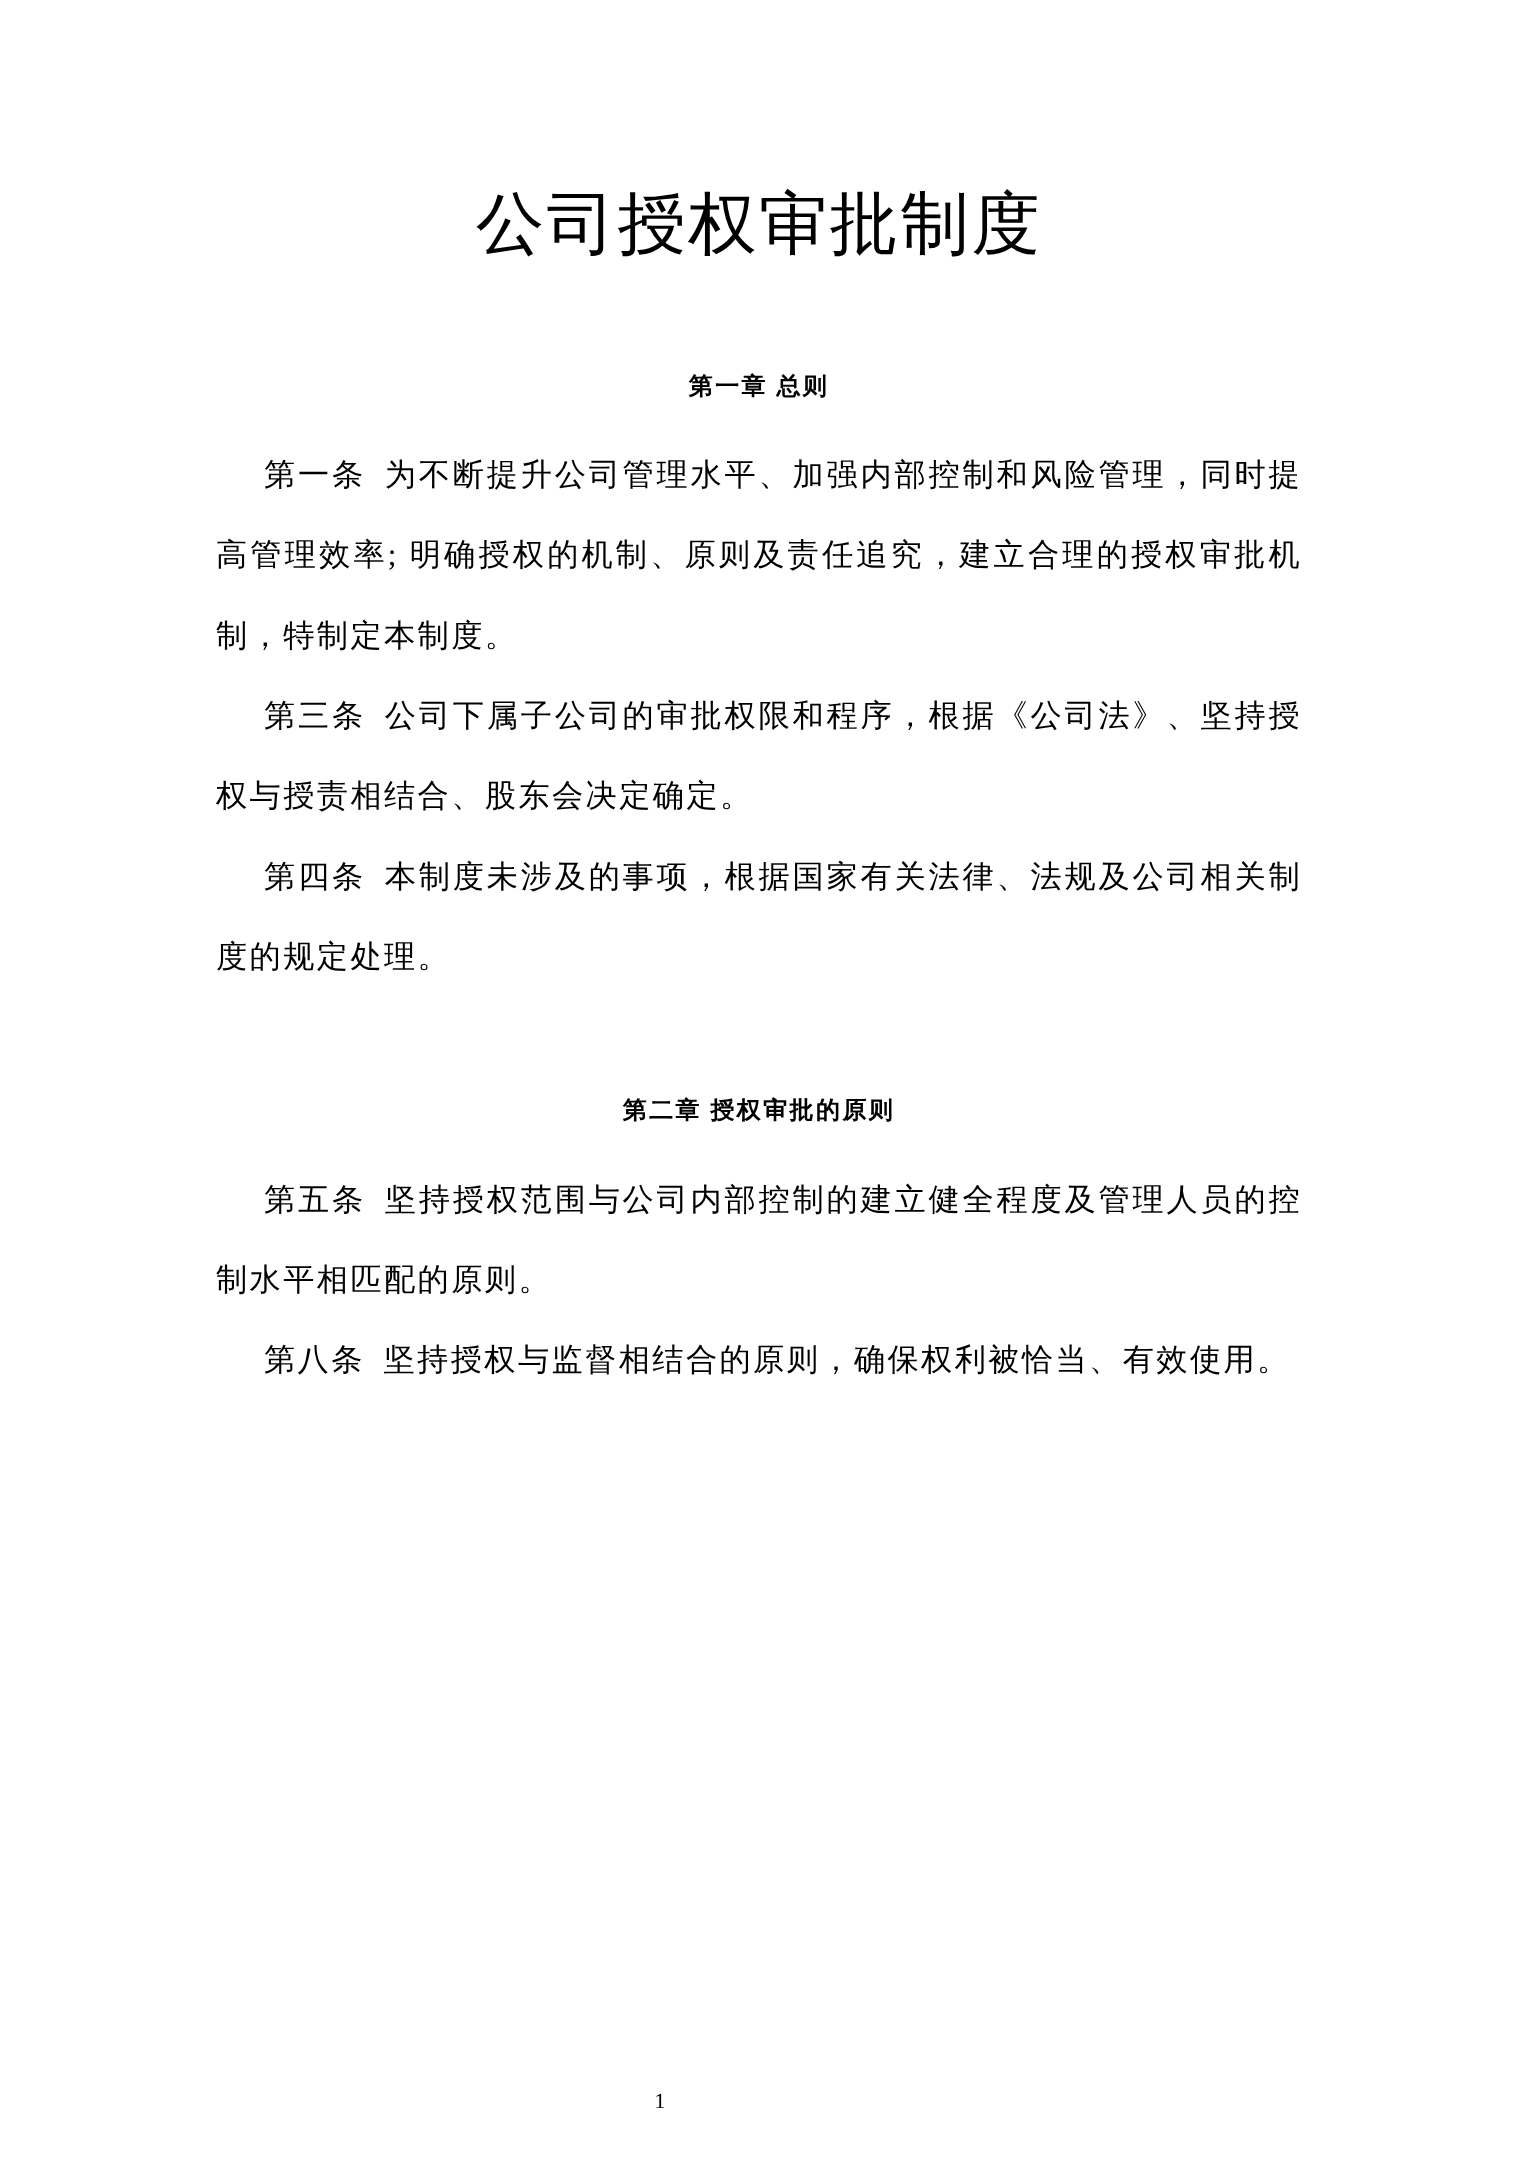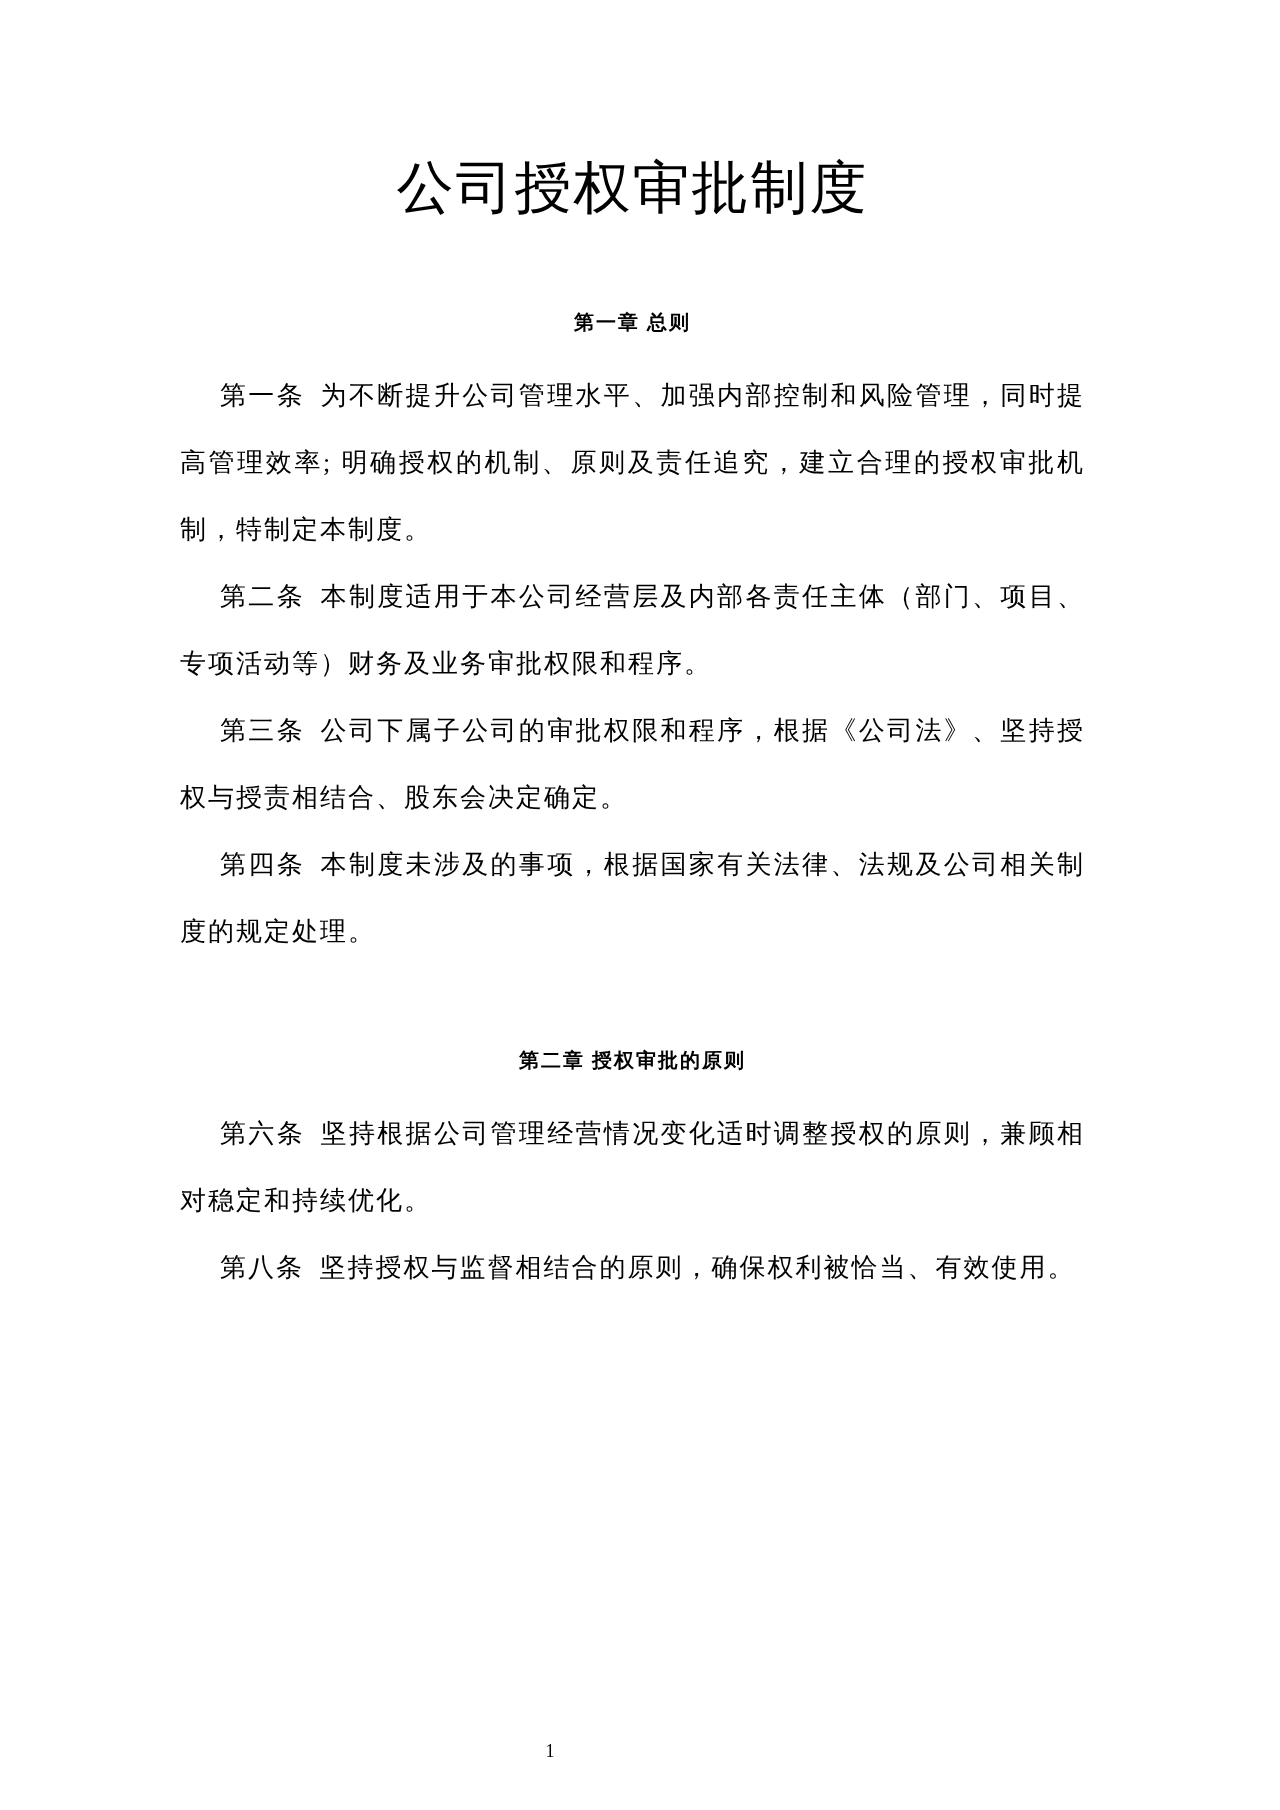--- a/index.html
+++ b/index.html
@@ -73,33 +73,32 @@
 
 <main class="page">
   <h1 class="doc-title">公司授权审批制度</h1>
 
   <div id="sections">
   <section class="chapter">
     <h2 class="chapter-heading">第一章 总则</h2>
     <div class="articles">
   <p class="article"><span class="article-label">第一条</span><span class="article-text">为不断提升公司管理水平、加强内部控制和风险管理，同时提高管理效率; 明确授权的机制、原则及责任追究，建立合理的授权审批机制，特制定本制度。</span></p>
 
-  <p class="article"><span class="article-label">第二条</span><span class="article-text">本制度适用于本公司经营层及内部各责任主体（部门、项目、专项活动等）财务及业务审批权限和程序。</span></p>
 
   <p class="article"><span class="article-label">第三条</span><span class="article-text">公司下属子公司的审批权限和程序，根据《公司法》、坚持授权与授责相结合、股东会决定确定。</span></p>
 
   <p class="article"><span class="article-label">第四条</span><span class="article-text">本制度未涉及的事项，根据国家有关法律、法规及公司相关制度的规定处理。</span></p>
 </div>
   </section>
 
   <section class="chapter">
     <h2 class="chapter-heading">第二章 授权审批的原则</h2>
     <div class="articles">
+  <p class="article"><span class="article-label">第五条</span><span class="article-text">坚持授权范围与公司内部控制的建立健全程度及管理人员的控制水平相匹配的原则。</span></p>
 
-  <p class="article"><span class="article-label">第六条</span><span class="article-text">坚持根据公司管理经营情况变化适时调整授权的原则，兼顾相对稳定和持续优化。</span></p>
 
 
   <p class="article"><span class="article-label">第八条</span><span class="article-text">坚持授权与监督相结合的原则，确保权利被恰当、有效使用。</span></p>
 </div>
   </section>
 </div>
 
   <footer class="page-footer">
     <span class="page-number">1</span>
   </footer>

